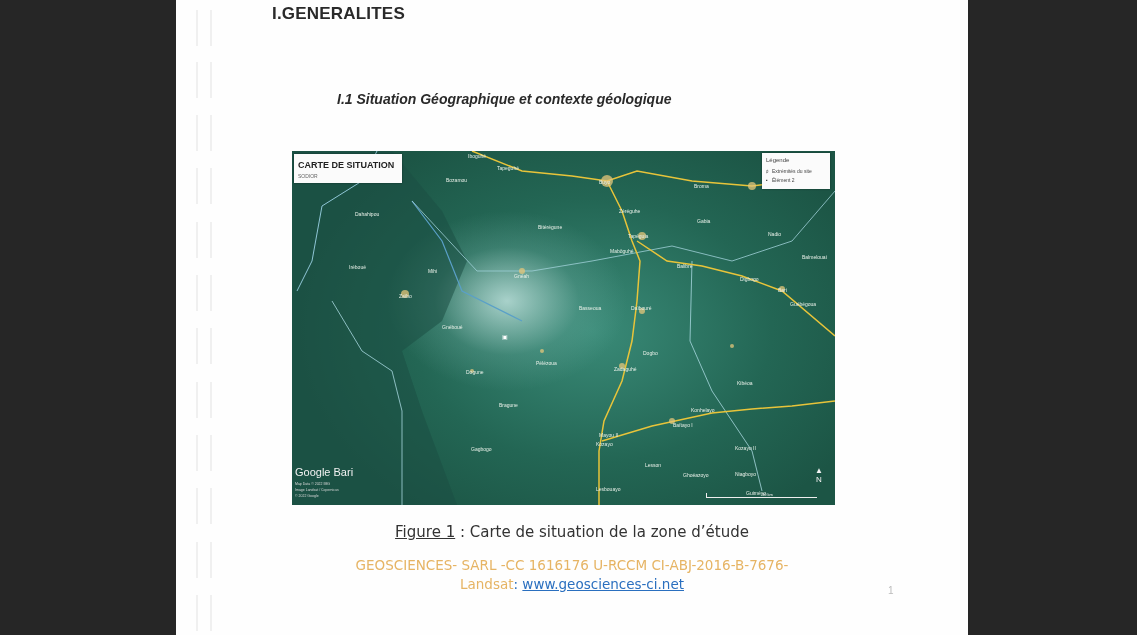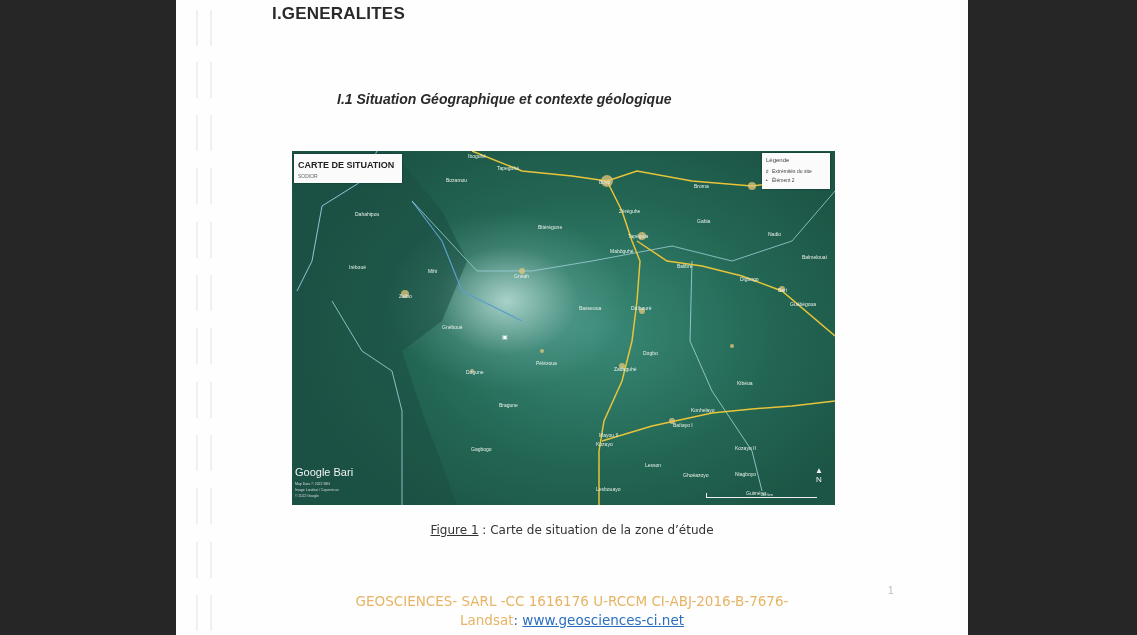--- a/index.html
+++ b/index.html
@@ -55,26 +55,26 @@
   .legend .li .ic { display:inline-block; width:6px; font-size:5px; }
   .place { position:absolute; font-size:5px; color:#e8f0e8; white-space:nowrap; }
   .ge-logo { position:absolute; left:3px; top:315px; font-size:11px; color:#f2f2f2; }
   .ge-credit { position:absolute; left:3px; font-size:3.5px; color:#d8d8d8; }
   .north { position:absolute; left:523px; top:315px; color:#f4f4f4; font-size:8px; text-align:center; line-height:9px; }
   .scale { position:absolute; left:414px; top:342px; width:110px; height:4px; border-left:1px solid #eee; border-bottom:1px solid #eee; }
   .scale-label { position:absolute; left:470px; top:341px; font-size:4px; color:#eee; }
   .site-marker { position:absolute; left:210px; top:182px; width:12px; height:12px; font-size:6px; color:#fff; }
   .caption {
     position:absolute; left:0; top:523px; width:792px; text-align:center;
-    font-family:"DejaVu Sans", sans-serif; font-size:12px; color:#333;
+    font-family:"DejaVu Sans", sans-serif; font-size:15px; color:#333;
   }
   .caption .fig { text-decoration:underline; }
   .footer {
     position:absolute; left:0; width:792px; text-align:center;
-    font-family:"DejaVu Sans", sans-serif; font-size:13.5px;margin-top:36px;
+    font-family:"DejaVu Sans", sans-serif; font-size:13.5px;
   }
   .f1 { top:557px; color:#e6b464; }
   .f2 { top:576px; }
   .f2 .lbl { color:#e6b464; }
   .f2 .colon { color:#2a6fbf; }
   .f2 .url { color:#2a6fbf; text-decoration:underline; }
   .f3 { top:595px; color:#2a6fbf; }
   .pg-mark { position:absolute; left:712px; top:585px; font-size:10px; color:#bbb; }
 </style>
 </head>

